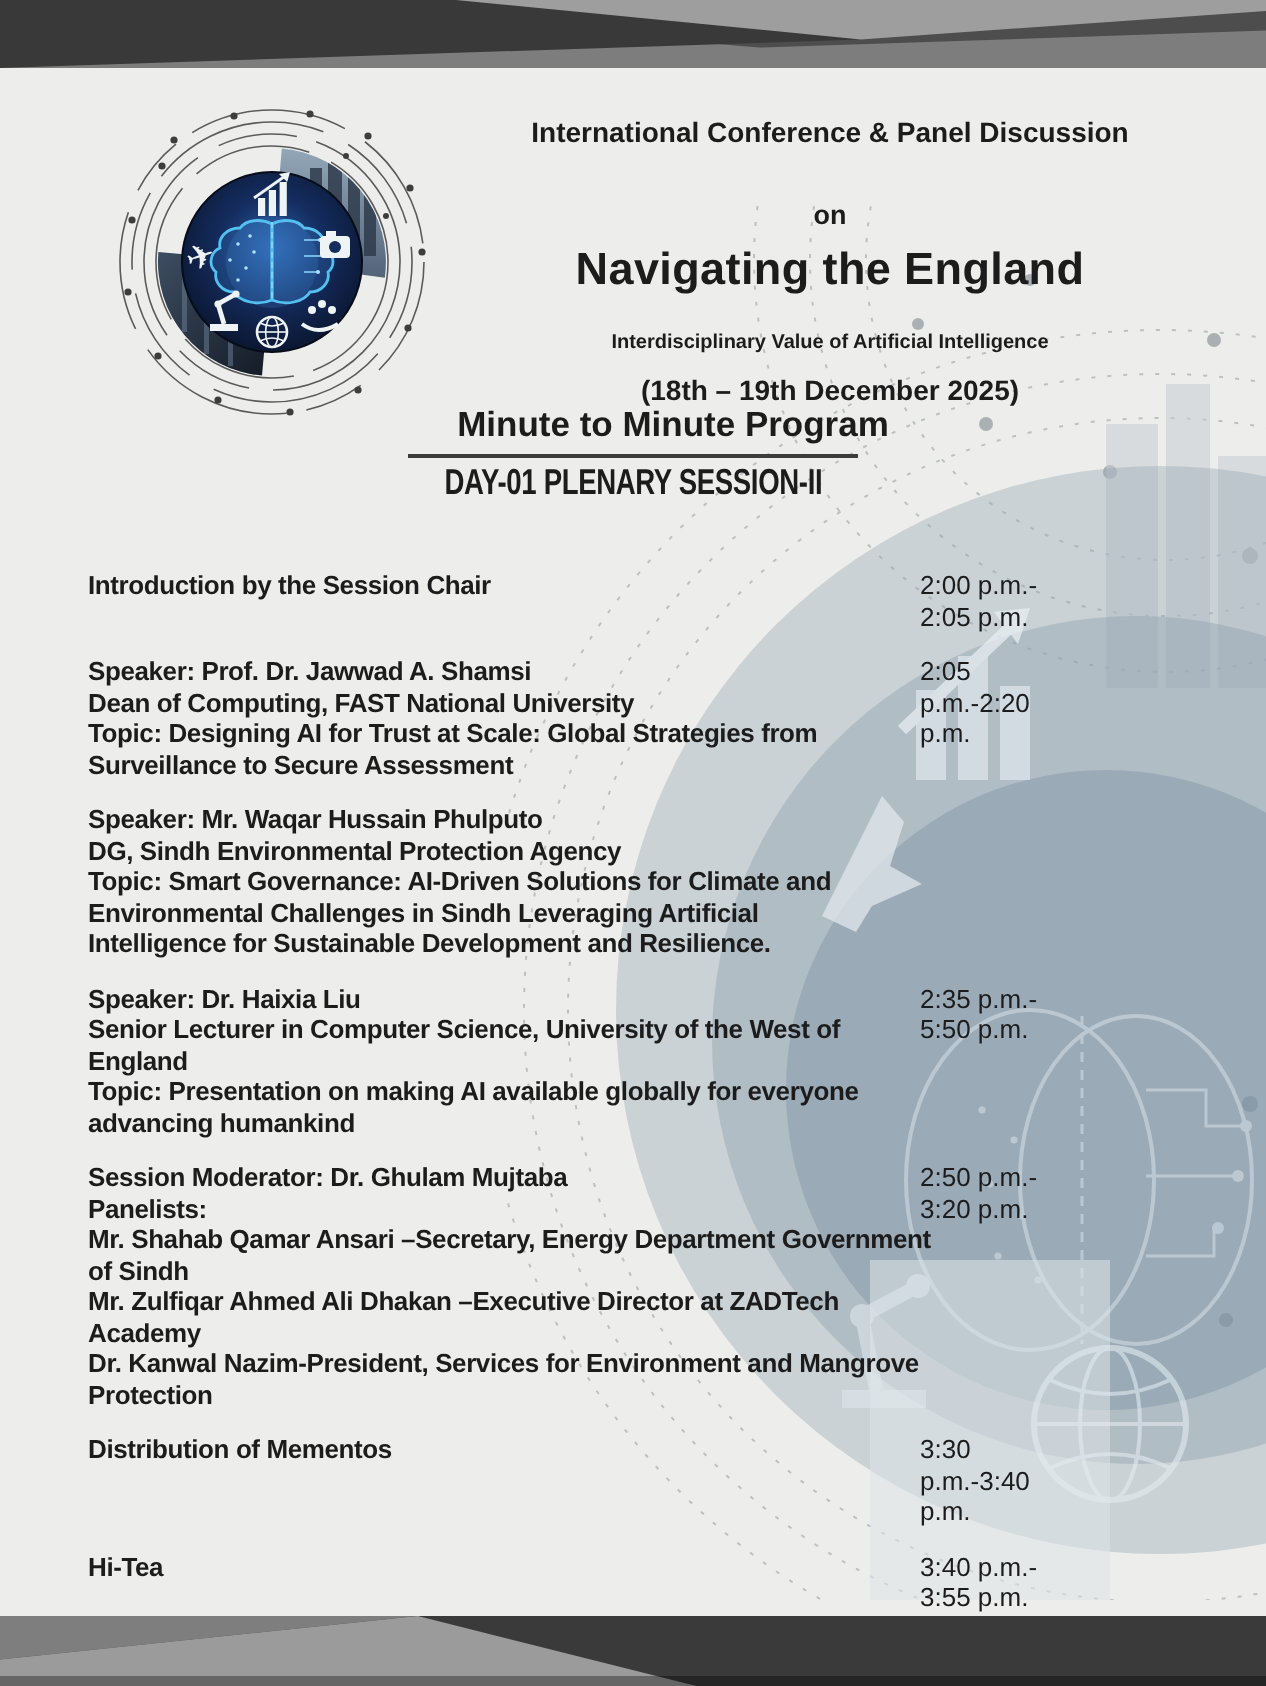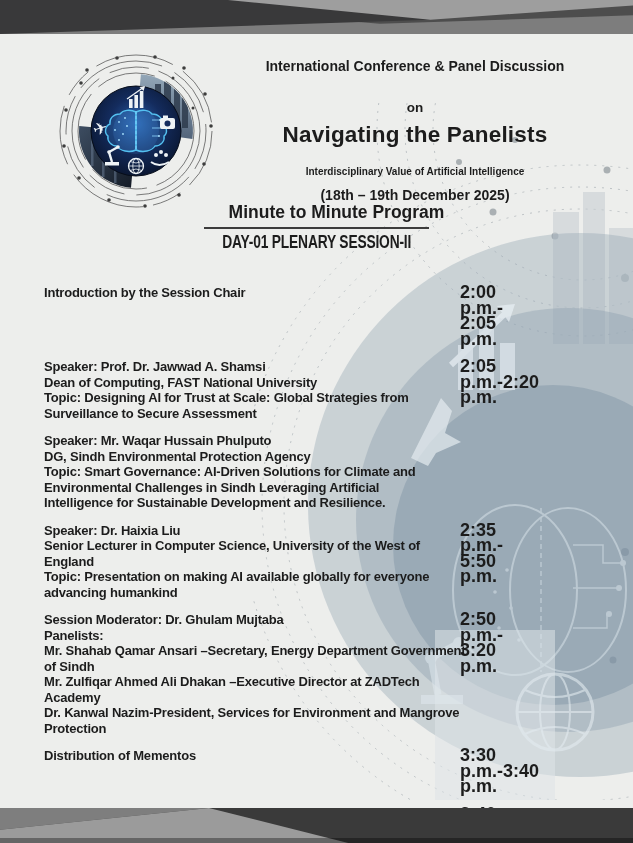--- a/index.html
+++ b/index.html
@@ -31,21 +31,21 @@
   
   .program-head{position:absolute;top:202px;left:0;width:633px;text-align:center;font-weight:bold;}
   .ph-title{font-size:17.5px;padding-left:40px;}
   .ph-rule{width:225px;height:1.5px;background:#3c3c3c;margin:4px auto 4px;}
   .ph-day{font-size:15px;display:inline-block;transform:scale(.92,1.2);letter-spacing:-.2px;}
 
   
   .schedule{position:absolute;top:285px;left:0;width:524px;}
   .row{display:grid;grid-template-columns:416px 1fr;padding-left:44px;margin-bottom:12px;}
   .row .txt{font-size:13px;font-weight:bold;line-height:15.5px;letter-spacing:-.2px;white-space:pre;}
-  .row .time{font-size:18px;font-weight:bold;line-height:15.5px;}
+  .row .time{font-size:13px;font-weight:normal;line-height:15.5px;}
 </style>
 </head>
 <body>
 
 <div class="page">
 
   <div class="band-top">
     <div class="w-mid"></div>
     <div class="w-dark"></div>
     <div class="w-light"></div>
@@ -223,21 +223,21 @@
       <circle cx="79" cy="114" r="7.5" stroke-width="1.3"></circle>
       <path d="M71.5 114 h15" stroke-width=".8"></path>
       <ellipse cx="79" cy="114" rx="3.2" ry="7.5" stroke-width=".8"></ellipse>
       <path d="M73 109.5 q6 3 12 0 M73 118.5 q6 -3 12 0" stroke-width=".8"></path>
     </g>
   </svg>
 
   <div class="header-text">
     <div class="h-line1">International Conference &amp; Panel Discussion</div>
     <div class="h-on">on</div>
-    <div class="h-title">Navigating the Panelists</div>
+    <div class="h-title">Navigating the England</div>
     <div class="h-sub">Interdisciplinary Value of Artificial Intelligence</div>
     <div class="h-dates">(18th – 19th December 2025)</div>
   </div>
 
   <div class="program-head">
     <div class="ph-title">Minute to Minute Program</div>
     <div class="ph-rule"></div>
     <div><span class="ph-day">DAY-01 PLENARY SESSION-II</span></div>
   </div>
 

